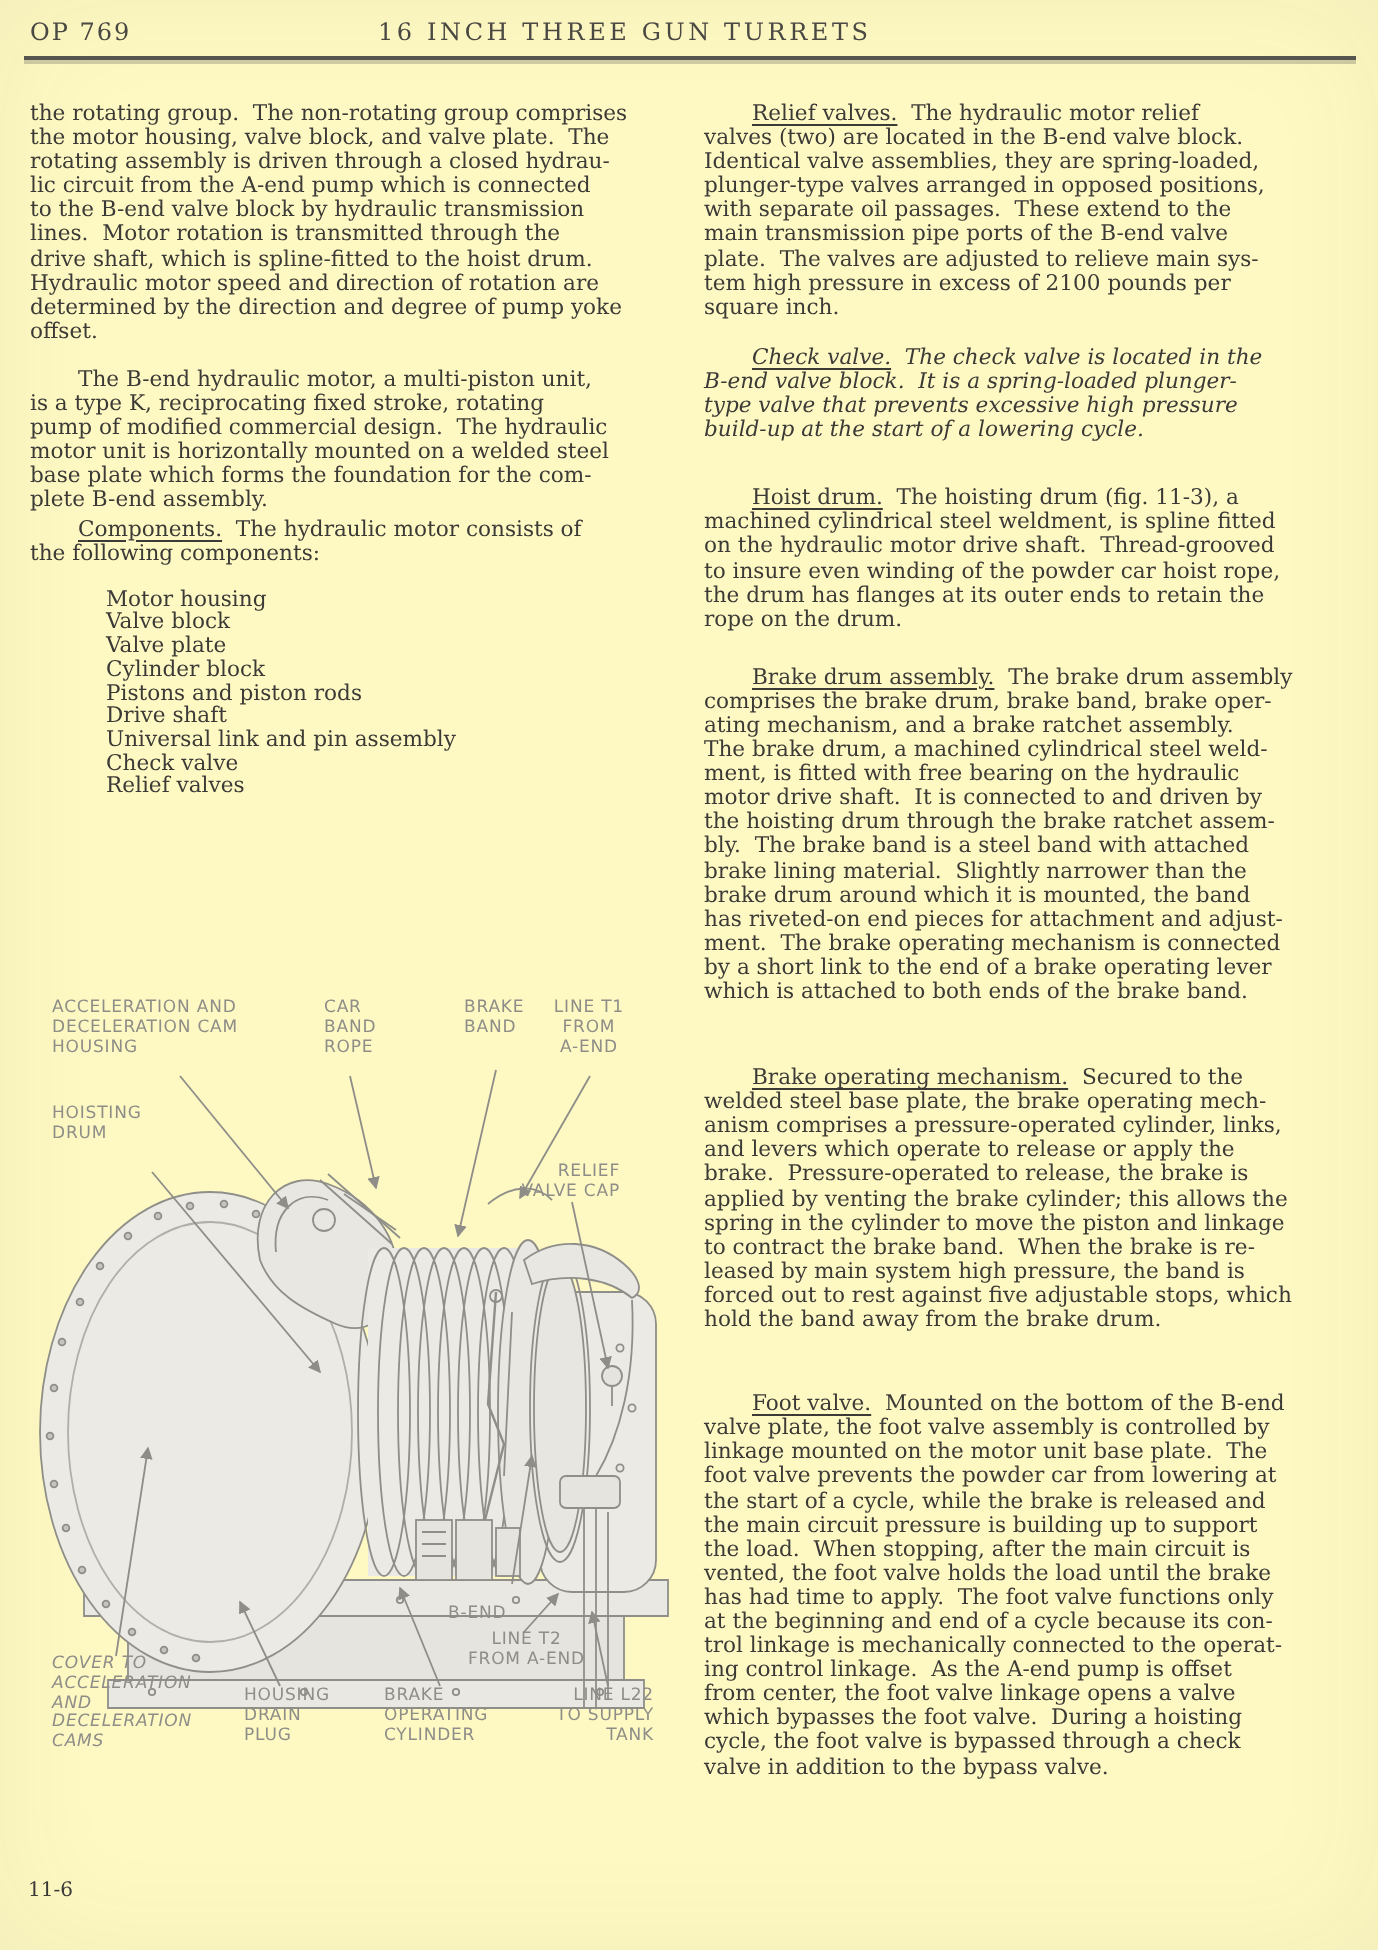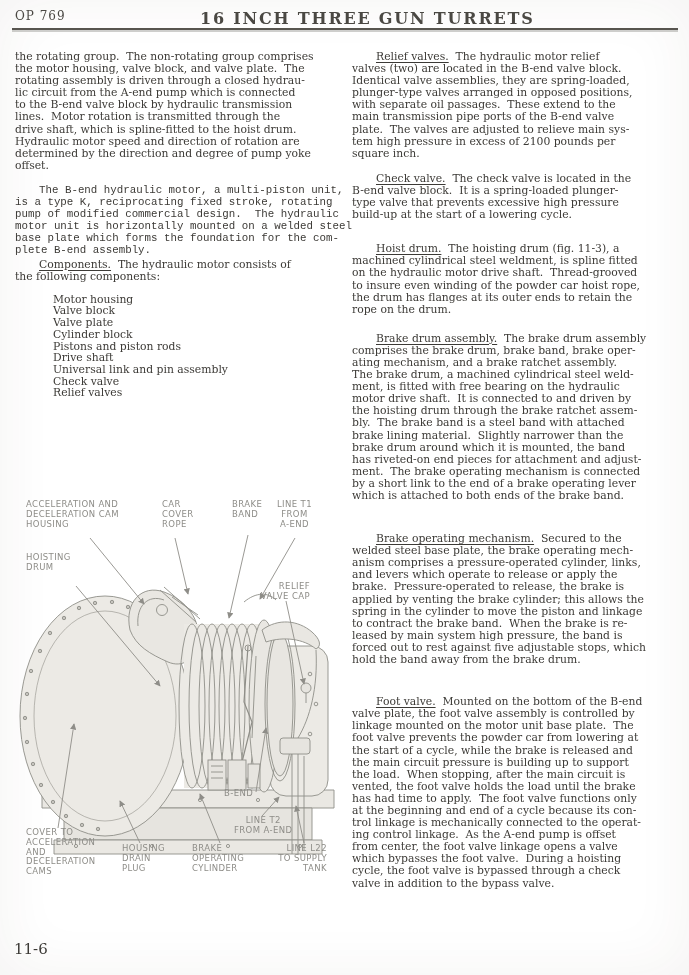--- a/index.html
+++ b/index.html
@@ -1,62 +1,62 @@
 <!DOCTYPE html>
 <html><head>
 <meta charset="utf-8">
 <style>
   html,body { margin:0; padding:0; background:#d8d6d2; }
   .page {
     position:relative; width:689px; height:975px; margin:0 auto;
-    background:#ffffff; color:#3c3a36;
+    background:#fef9c3; color:#3c3a36;
     font-family:"DejaVu Serif", serif;
     box-shadow: inset 0 0 60px rgba(60,55,40,0.06);
     overflow:hidden;
   }
   
   .hdr-doc   { position:absolute; left:15px; top:9px;  font-size:12px; letter-spacing:1px; color:#4a4843; }
-  .hdr-title { position:absolute; left:200px; top:9px; font-size:16px; letter-spacing:1.8px; color:#4a4843;font-weight:bold; }
+  .hdr-title { position:absolute; left:189px; top:9px; font-size:12px; letter-spacing:1.8px; color:#4a4843; }
   .rule { position:absolute; left:12px; top:28px; width:666px; height:2px; background:#57554f;
           box-shadow:0 2px 0 rgba(87,85,79,0.28); }
   
   .col { position:absolute; top:51px; }
   .col-left  { left:15px;  width:336px; }
   .col-right { left:352px; width:334px; }
   .txt { white-space:pre; font-size:10.8px; line-height:12.1px; margin:0; }
   .ind { text-indent:24px; }
   .hd  { text-decoration:underline; text-underline-offset:2px; }
-  .mt-p2 { margin-top:12px;font-family:Liberation Mono, monospace; }
+  .mt-p2 { margin-top:12px; }
   .mt-p3 { margin-top:2px; }
-  .s1 { margin-top:0; } .s2 { margin-top:13px; } .s3 { margin-top:22px; }
+  .s1 { margin-top:0; } .s2 { margin-top:13px;font-style:italic; } .s3 { margin-top:22px; }
   .s4 { margin-top:17px; } .s5 { margin-top:31px; } .s6 { margin-top:30px; }
   .complist { margin:11px 0 0 0; padding:0 0 0 38px; list-style:none;
               font-size:10.8px; line-height:11.7px; }
   
   .fig { position:absolute; left:12px; top:498px; width:334px; height:392px; }
   .fig svg { position:absolute; left:0; top:0; }
   .flabel { position:absolute; font-family:"DejaVu Sans", sans-serif; font-size:8.5px;
             line-height:9.8px; letter-spacing:0.4px; color:#8e8d88; white-space:pre; }
   .ral { text-align:right; }
   .cal { text-align:center; }
   .fl1  { left:14px;  top:2px; }
   .fl2  { left:150px; top:2px; }
   .fl3  { left:220px; top:2px; }
   .fl4  { right:34px; top:2px;text-align:center; }
   .fl5  { left:14px;  top:55px; }
   .fl6  { right:36px; top:84px; }
-  .fl7  { left:212px; top:291px; }
+  .fl7  { left:212px; top:305px; }
   .fl8  { left:222px; top:318px; }
-  .fl9  { left:14px;  top:330px; }
+  .fl9  { left:14px;  top:330px;font-style:italic; }
   .fl10 { left:110px; top:346px; }
   .fl11 { left:180px; top:346px; }
   .fl12 { right:19px; top:346px; }
   .caption { position:absolute; left:12px; top:899px; width:334px; text-align:center;
              font-size:11.5px; line-height:15px; }
-  .pageno { position:absolute; left:14px; top:940px; font-size:15px; }
+  .pageno { position:absolute; left:14px; top:940px; font-size:10px; }
 </style>
 </head>
 <body>
 
 <div class="page">
 
   <div class="hdr-doc">OP 769</div>
   <div class="hdr-title">16 INCH THREE GUN TURRETS</div>
   <div class="rule"></div>
 
@@ -275,21 +275,21 @@
           <path d="M208 345 L188 296" marker-end="url(#ah)"></path>
           <path d="M292 345 L284 308" marker-end="url(#ah)"></path>
         </g>
       </g>
     </svg>
 
     <div class="flabel fl1">ACCELERATION AND
 DECELERATION CAM
 HOUSING</div>
     <div class="flabel fl2">CAR
-COVER
+BAND
 ROPE</div>
     <div class="flabel fl3">BRAKE
 BAND</div>
     <div class="flabel fl4 ral">LINE T1
 FROM
 A-END</div>
     <div class="flabel fl5">HOISTING
 DRUM</div>
     <div class="flabel fl6 ral">RELIEF
 VALVE CAP</div>

